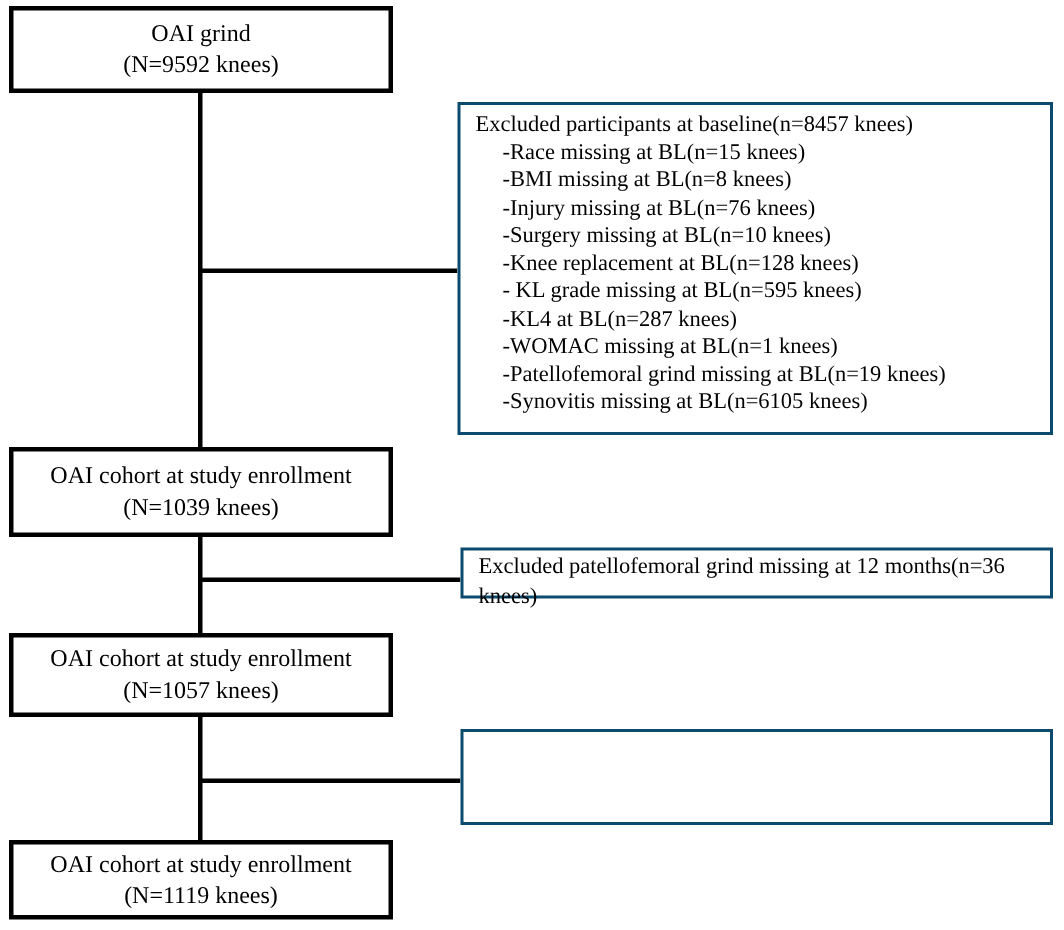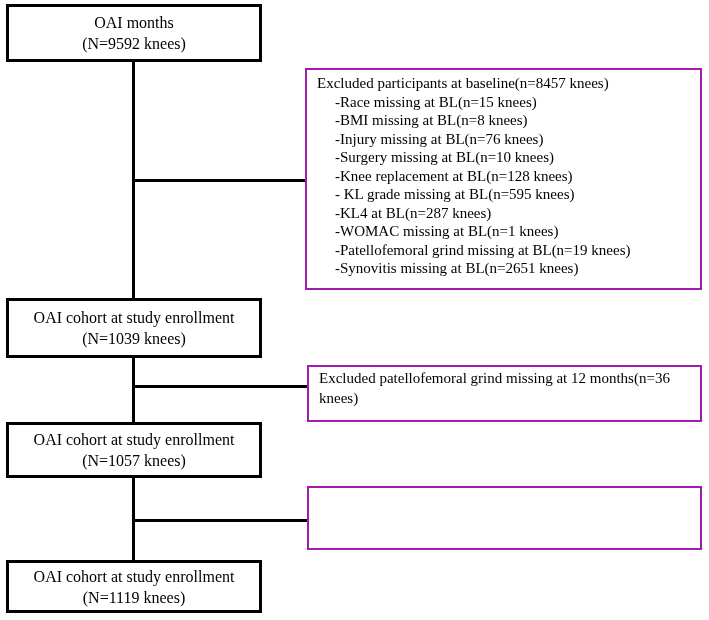--- a/index.html
+++ b/index.html
@@ -25,21 +25,21 @@
     flex-direction: column;
     align-items: center;
     justify-content: center;
     text-align: center;
     font-size: 16px;
     line-height: 21px;
   }
   .excl-box {
     position: absolute;
     box-sizing: border-box;
-    border: 2px solid #a21caf;
+    border: 2px solid #0c4a6e;
     background: #ffffff;
     font-size: 15px;
     line-height: 18.5px;
   }
   .excl-header {
     padding-left: 10px;
     padding-right: 6px;
   }
   .excl-items {
     margin: 0;
@@ -58,54 +58,54 @@
   #excl-box-48m { line-height: 19px; }
   #excl-box-baseline { padding-top: 4px; }
   #excl-box-48m { padding-top: 2px; }
 </style>
 </head>
 <body>
 
 <div id="canvas">
 
   <div class="cohort-box" style="left:6px; top:4px; width:256px; height:58px;">
-    <div>OAI months</div>
+    <div>OAI grind</div>
     <div>(N=9592 knees)</div>
   </div>
 
   <div class="connector" style="left:132px; top:62px; width:3px; height:236px;"></div>
 
   <div class="connector" style="left:133px; top:179px; width:172px; height:3px;"></div>
 
   <div id="excl-box-baseline" class="excl-box" style="left:305px; top:68px; width:397px; height:222px;">
     <div class="excl-header">Excluded participants at baseline(n=8457 knees)</div>
     <ul class="excl-items">
       <li>-Race missing at BL(n=15 knees)</li>
       <li>-BMI missing at BL(n=8 knees)</li>
       <li>-Injury missing at BL(n=76 knees)</li>
       <li>-Surgery missing at BL(n=10 knees)</li>
       <li>-Knee replacement at BL(n=128 knees)</li>
       <li>- KL grade missing at BL(n=595 knees)</li>
       <li>-KL4 at BL(n=287 knees)</li>
       <li>-WOMAC missing at BL(n=1 knees)</li>
       <li>-Patellofemoral grind missing at BL(n=19 knees)</li>
-      <li>-Synovitis missing at BL(n=2651 knees)</li>
+      <li>-Synovitis missing at BL(n=6105 knees)</li>
     </ul>
   </div>
 
   <div class="cohort-box" style="left:6px; top:298px; width:256px; height:60px;">
     <div>OAI cohort at study enrollment</div>
     <div>(N=1039 knees)</div>
   </div>
 
   <div class="connector" style="left:132px; top:358px; width:3px; height:64px;"></div>
 
   <div class="connector" style="left:133px; top:385px; width:174px; height:3px;"></div>
 
-  <div id="excl-box-12m" class="excl-box" style="left:307px; top:365px; width:395px; height:57px;">
+  <div id="excl-box-12m" class="excl-box" style="left:307px; top:365px; width:395px; height:34px;">
     <div class="excl-header">Excluded patellofemoral grind missing at 12 months(n=36 knees)</div>
   </div>
 
   <div class="cohort-box" style="left:6px; top:422px; width:256px; height:56px;">
     <div>OAI cohort at study enrollment</div>
     <div>(N=1057 knees)</div>
   </div>
 
   <div class="connector" style="left:132px; top:478px; width:3px; height:82px;"></div>
 

